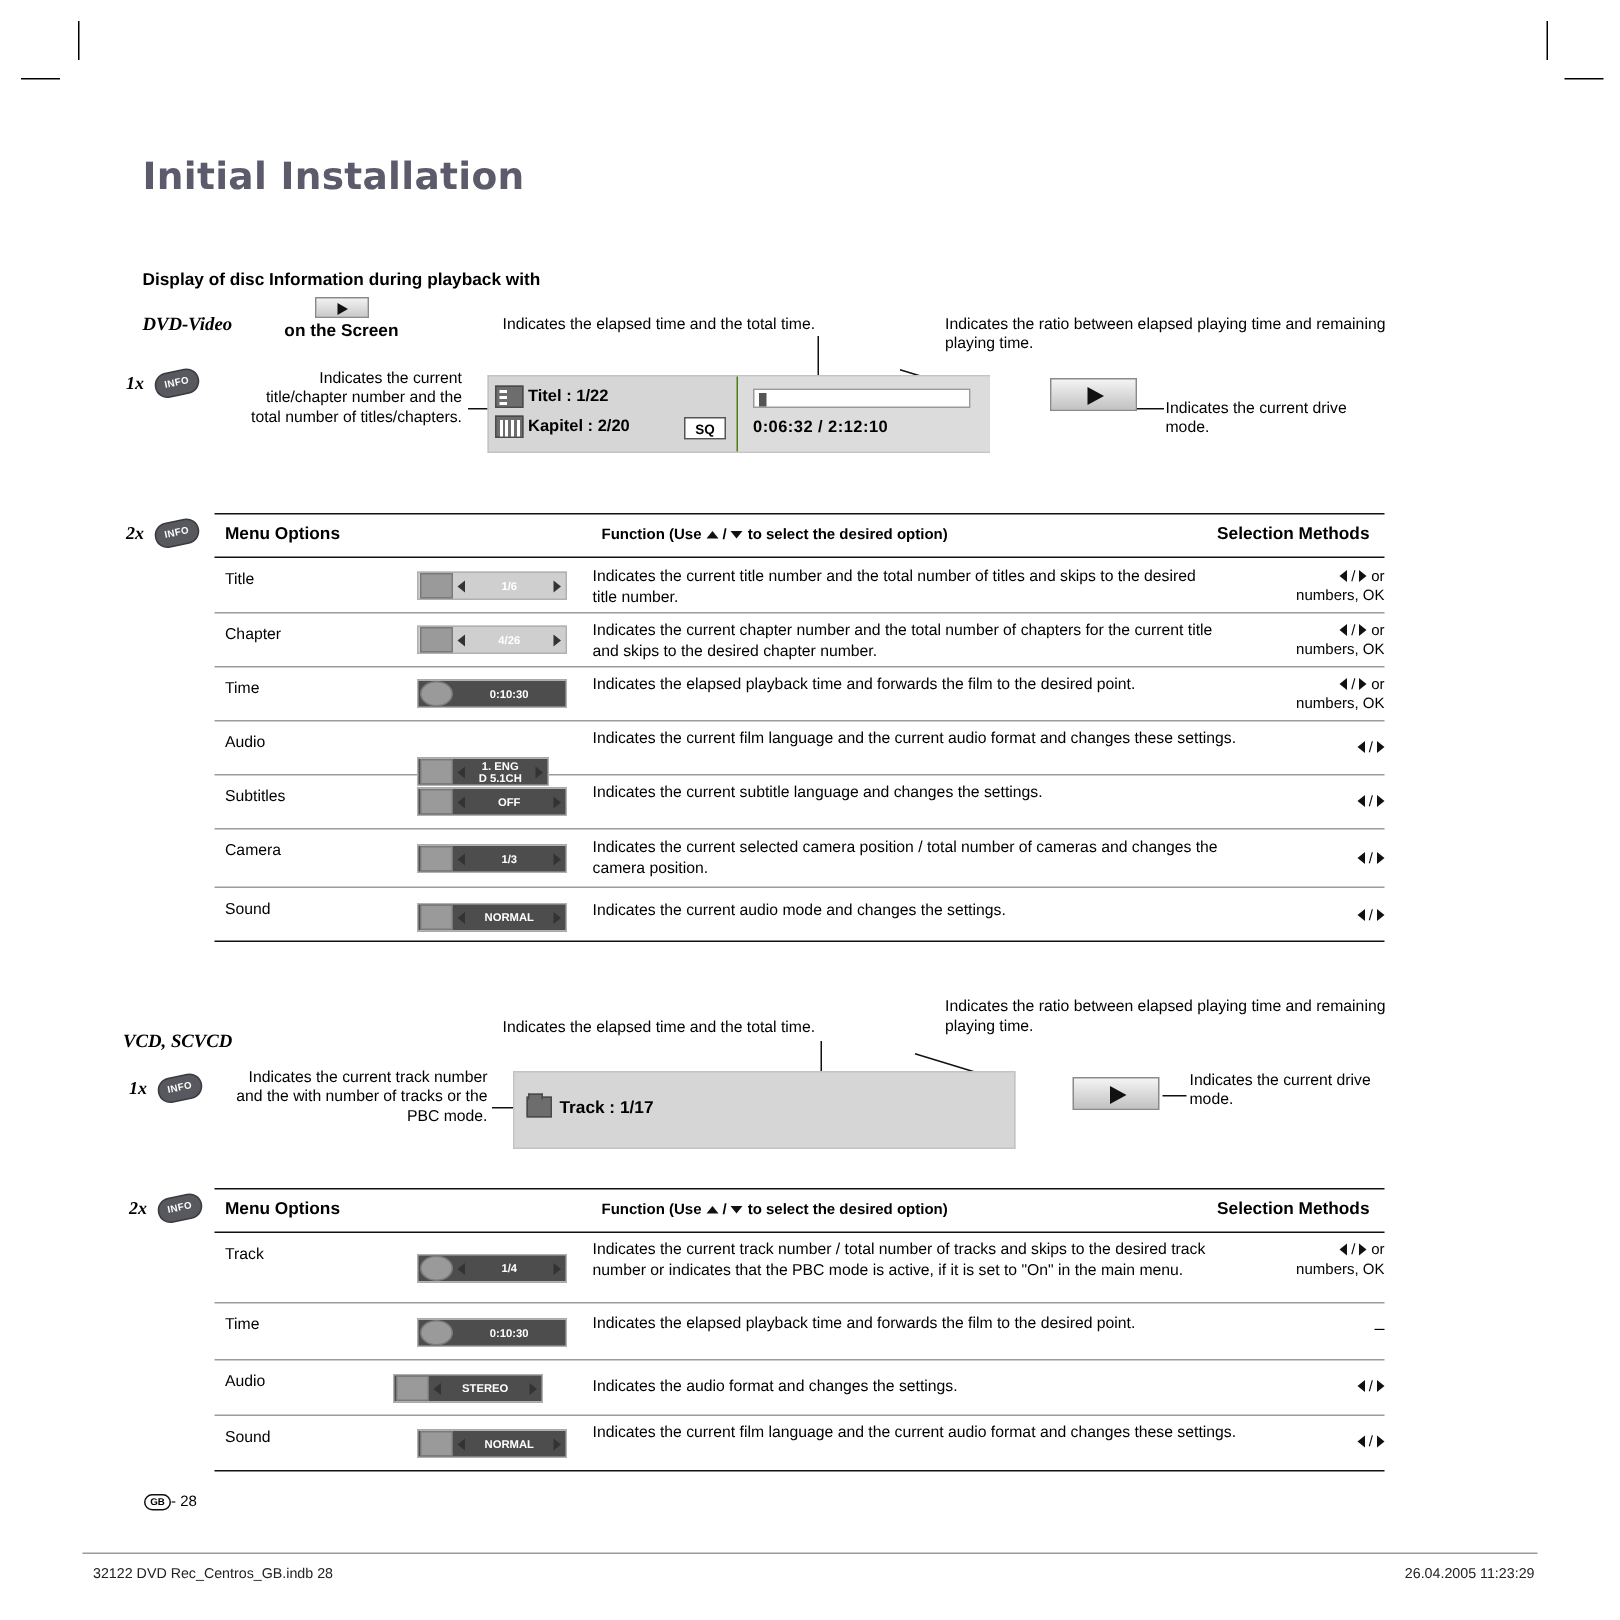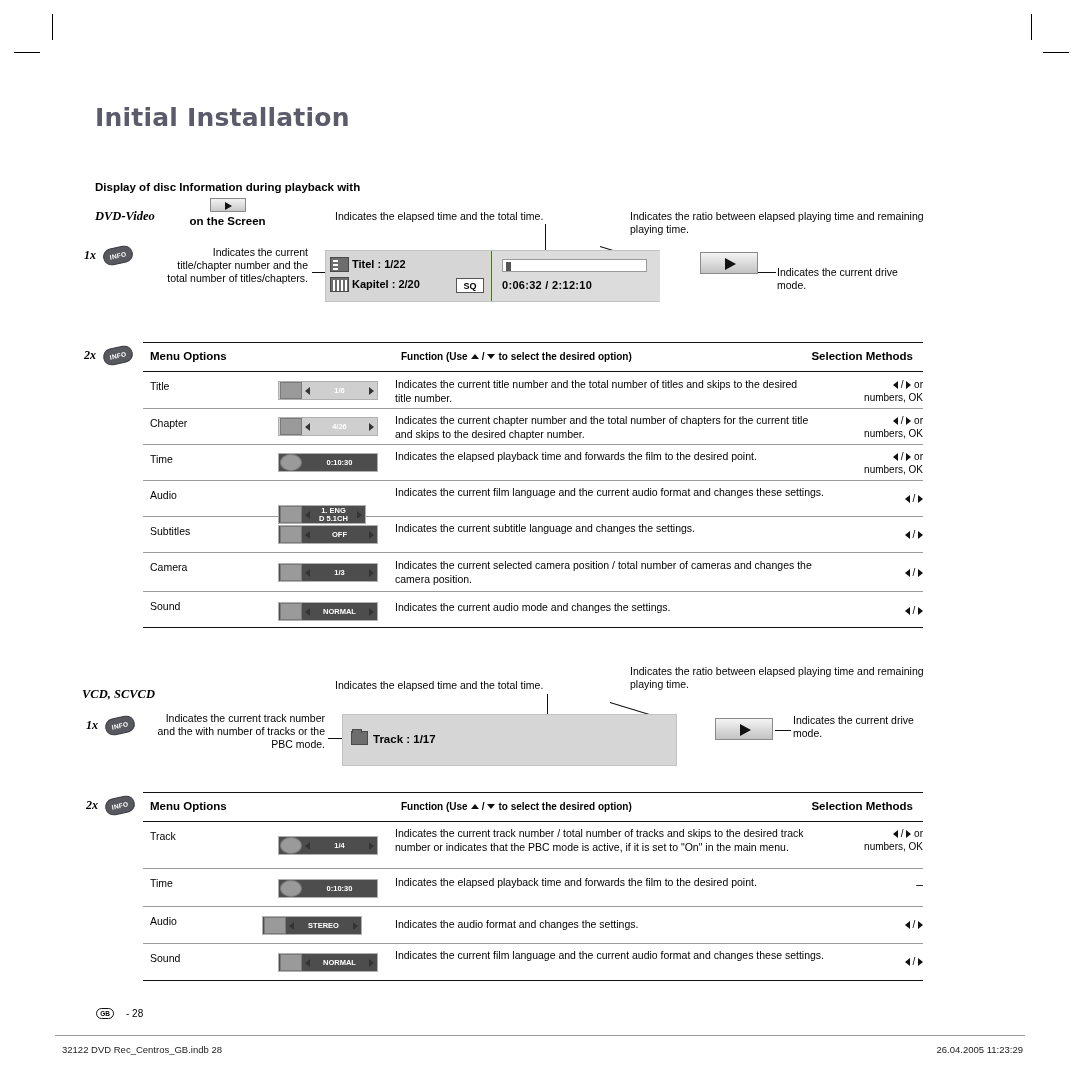--- a/index.html
+++ b/index.html
@@ -138,21 +138,21 @@
   .osdchip .valdark{ flex:1; text-align:center; font-size:7.5px; font-weight:bold; color:#fff; }
 
   .arrow-l { display:inline-block; width:0;height:0; border-right:5px solid #111; border-top:4px solid transparent; border-bottom:4px solid transparent; vertical-align:middle;}
   .arrow-r { display:inline-block; width:0;height:0; border-left:5px solid #111; border-top:4px solid transparent; border-bottom:4px solid transparent; vertical-align:middle;}
   .arrow-u { display:inline-block; width:0;height:0; border-bottom:5px solid #111; border-left:4px solid transparent; border-right:4px solid transparent; vertical-align:middle;}
   .arrow-d { display:inline-block; width:0;height:0; border-top:5px solid #111; border-left:4px solid transparent; border-right:4px solid transparent; vertical-align:middle;}
 
   
   .line { position:absolute; background:#111; }
 
-  .footer-page { position:absolute; left:96px; top:996px; font-size:10px; display:flex; align-items:center; gap:12px;margin-top:12px;}
+  .footer-page { position:absolute; left:96px; top:996px; font-size:10px; display:flex; align-items:center; gap:0;}
   .gb-badge { display:inline-block; width:18px; height:11px; border:1px solid #111; border-radius:6px; font-size:6.5px; font-weight:bold; text-align:center; line-height:10px;}
 
   .footline { position:absolute; left:55px; top:1035px; width:970px; height:1px; background:#9a9a9a;}
   .footer-left { position:absolute; left:62px; top:1044px; font-size:9.5px; color:#222;}
   .footer-right { position:absolute; right:57px; top:1044px; font-size:9.5px; color:#222;}
 </style>
 </head>
 <body>
 
 <div class="page">

